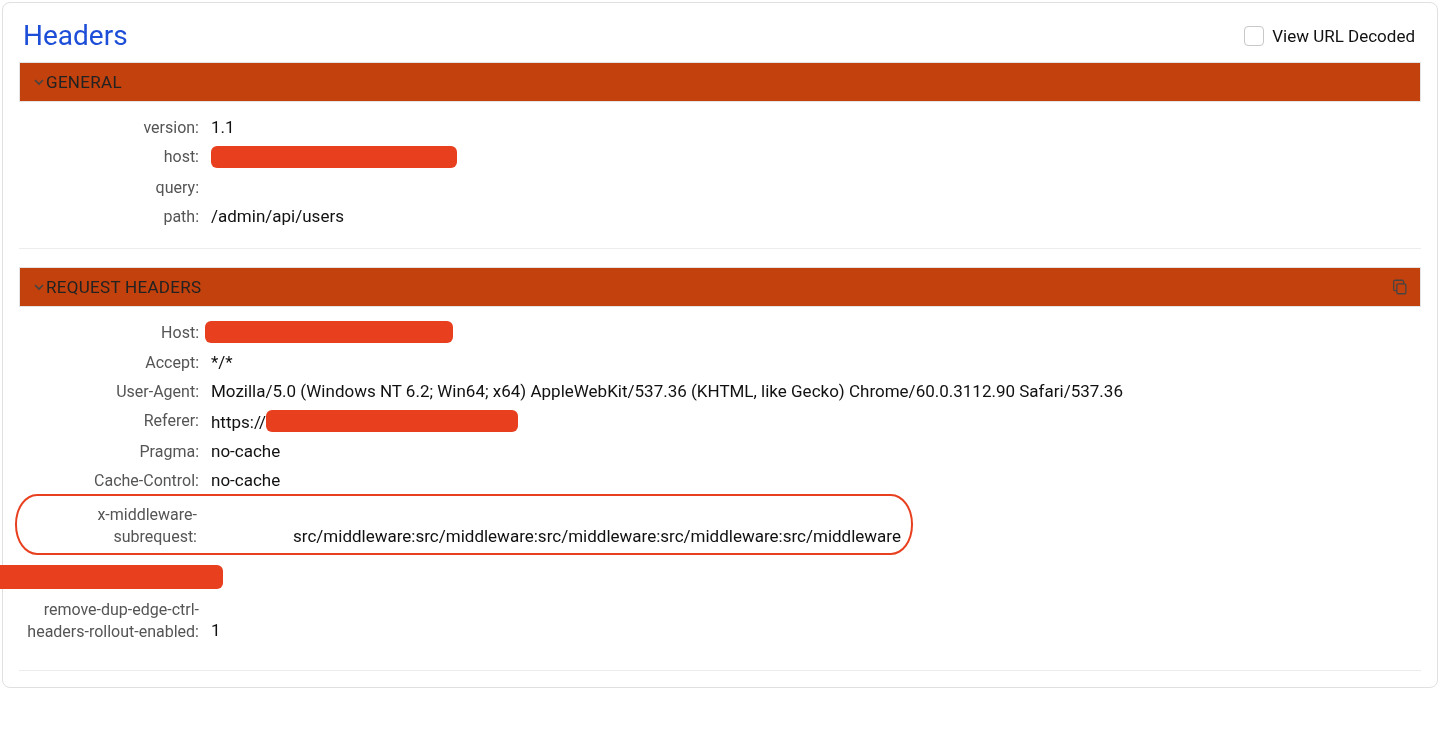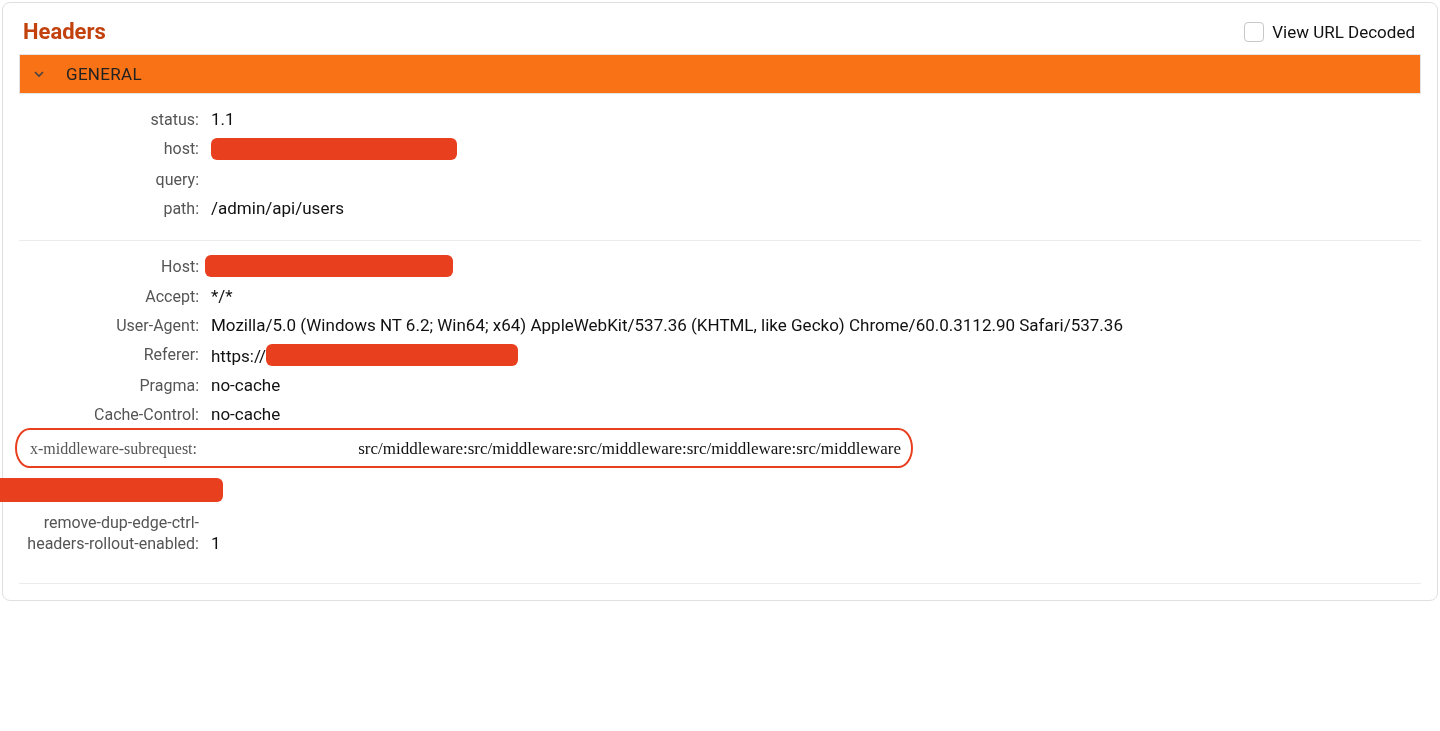--- a/index.html
+++ b/index.html
@@ -21,23 +21,23 @@
       max-width: 1436px;
       margin: 0 auto;
     }
     .panel-header {
       display: flex;
       align-items: center;
       justify-content: space-between;
       padding: 8px 0 10px 4px;
     }
     .panel-title {
-      font-size: 22px;
-      font-weight: 700;
-      color: #c2410c;
+      font-size: 28px;
+      font-weight: 400;
+      color: #1d4ed8;
     }
     .view-decoded {
       display: flex;
       align-items: center;
       gap: 8px;
       padding-right: 6px;
     }
     .checkbox {
       width: 20px;
       height: 20px;
@@ -46,22 +46,22 @@
       background: #fff;
       cursor: pointer;
     }
     .view-decoded-label {
       font-size: 17px;
       color: #111;
     }
     .section-header {
       display: flex;
       align-items: center;
-      gap: 20px;
-      background: #f97316;
+      gap: 0;
+      background: #c2410c;
       border: 1px solid #e4e4e4;
       border-radius: 0;
       padding: 9px 12px;
       cursor: pointer;
       position: relative;
     }
     .section-header:first-of-type {
       margin-top: 0;
     }
     .chevron {
@@ -165,39 +165,53 @@
     <span class="chevron">
       <svg width="14" height="14" viewBox="0 0 14 14" fill="none" stroke-width="1.6">
           <polyline points="3,5 7,9 11,5"></polyline>
         </svg>
     </span>
     <span class="section-title">GENERAL</span>
   </div>
 
   <div class="kv-rows">
     <div class="kv-row">
-      <div class="kv-key">status:</div>
+      <div class="kv-key">version:</div>
       <div class="kv-val">1.1</div>
     </div>
     <div class="kv-row">
       <div class="kv-key">host:</div>
       <div class="kv-val">
         <span class="redact redact-paint" style="width:246px;height:22px;margin-top:-2px;"></span>
       </div>
     </div>
     <div class="kv-row">
       <div class="kv-key">query:</div>
       <div class="kv-val"></div>
     </div>
     <div class="kv-row">
       <div class="kv-key">path:</div>
       <div class="kv-val">/admin/api/users</div>
     </div>
   </div>
 
+  <div class="section-header" style="margin-top:18px;">
+    <span class="chevron">
+      <svg width="14" height="14" viewBox="0 0 14 14" fill="none" stroke-width="1.6">
+          <polyline points="3,5 7,9 11,5"></polyline>
+        </svg>
+    </span>
+    <span class="section-title">REQUEST HEADERS</span>
+    <span class="copy-btn">
+      <svg width="18" height="18" viewBox="0 0 20 20" stroke-width="1.4">
+        <rect x="6.5" y="6.5" width="10" height="11" rx="1.5"></rect>
+        <path d="M6.5 14 H4.5 a1.5 1.5 0 0 1 -1.5 -1.5 V4 a1.5 1.5 0 0 1 1.5 -1.5 h8 a1.5 1.5 0 0 1 1.5 1.5 V6.5"></path>
+      </svg>
+    </span>
+  </div>
 
   <div class="kv-rows no-border">
     <div class="kv-row">
       <div class="kv-key">Host:</div>
       <div class="kv-val">
         <span class="redact redact-paint" style="width:248px;height:22px;margin-top:-2px;margin-left:-6px;"></span>
       </div>
     </div>
     <div class="kv-row">
       <div class="kv-key">Accept:</div>
@@ -216,21 +230,21 @@
     <div class="kv-row">
       <div class="kv-key">Pragma:</div>
       <div class="kv-val">no-cache</div>
     </div>
     <div class="kv-row">
       <div class="kv-key">Cache-Control:</div>
       <div class="kv-val">no-cache</div>
     </div>
 
     <div class="circled-row">
-      <div class="kv-row" style="padding:0;font-family:Liberation Serif, serif;">
+      <div class="kv-row" style="padding:0;">
         <div class="kv-key stack-key" style="width:186px;">x-middleware-subrequest:</div>
         <div class="kv-val" style="align-self:flex-end;padding-bottom:1px;text-align:right;">src/middleware:src/middleware:src/middleware:src/middleware:src/middleware</div>
       </div>
     </div>
 
     <div class="kv-row" style="margin-top:4px;">
       <div class="kv-key" style="padding-right:0;">
         <span class="redact redact-paint" style="display:block;width:316px;height:24px;margin-left:-112px;"></span>
       </div>
       <div class="kv-val"></div>

